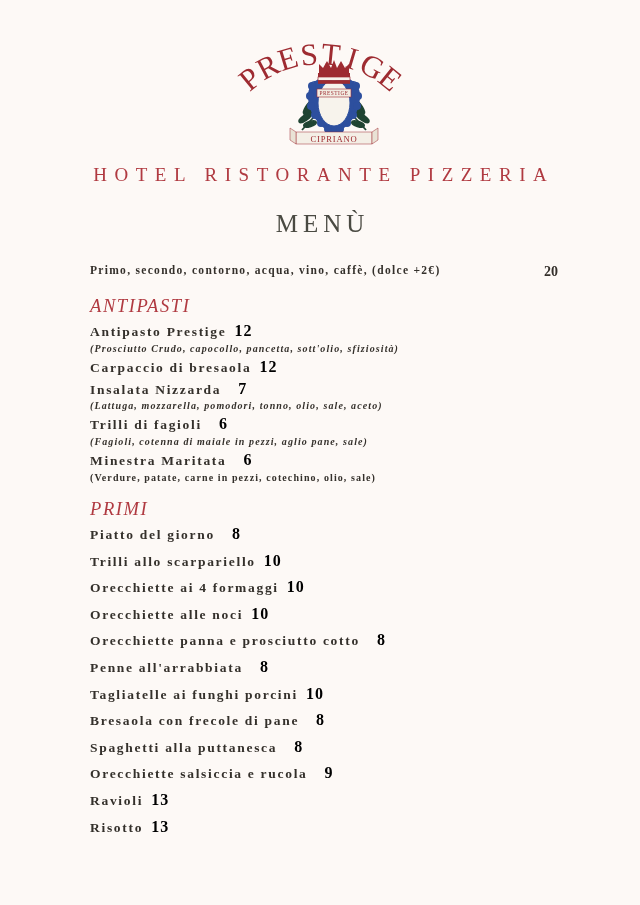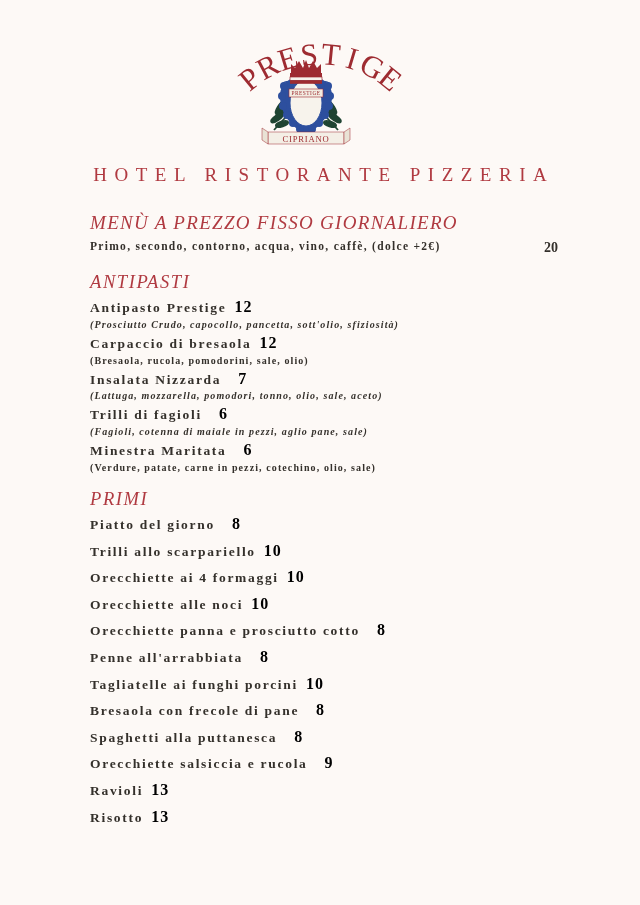--- a/index.html
+++ b/index.html
@@ -47,21 +47,21 @@
     letter-spacing: 0;
   }
   .arc-letter span {
     position: absolute;
     transform: translate(-50%, -100%);
     display: block;
     white-space: pre;
   }
   .crest {
     position: absolute;
-    left: 260px;
+    left: 288px;
     top: 56px;
     width: 92px;
     height: 92px;
   }
 
   
   .hotel-line {
     text-align: center;
     color: #b03a41;
     font-size: 19px;
@@ -258,45 +258,44 @@
 
         <path d="M8 76 L84 76 L84 88 L8 88 Z" fill="#f4efe6" stroke="#9e2b31" stroke-width="0.5"></path>
         <path d="M8 76 L2 72 L2 84 L8 88 Z" fill="#e9e2d5" stroke="#9e2b31" stroke-width="0.5"></path>
         <path d="M84 76 L90 72 L90 84 L84 88 Z" fill="#e9e2d5" stroke="#9e2b31" stroke-width="0.5"></path>
         <text x="46" y="85.5" font-family="Liberation Serif, serif" font-size="8.6" fill="#9e2b31" text-anchor="middle" letter-spacing="0.8">CIPRIANO</text>
       </svg>
     </div>
   </div>
 
   <div class="hotel-line">HOTEL RISTORANTE PIZZERIA</div>
+  <div class="menu-word">MENÙ</div>
 
   <div class="content" id="sections">
       <div class="section">
-        <div class="section-title fixed-title">MENÙ A PREZZO FISSO GIORNALIERO</div>
         <div class="fixed-line">
           <div class="fixed-desc">Primo, secondo, contorno, acqua, vino, caffè, (dolce +2€)</div>
           <div class="fixed-price">20</div>
         </div>
       </div>
       <div class="section">
         <div class="section-title">ANTIPASTI</div>
         <div>
           <div class="item">
             <div class="row">
               <span class="row-name">Antipasto Prestige</span>
               <span class="row-price">12</span>
             </div>
             <div class="row-desc italic">(Prosciutto Crudo, capocollo, pancetta, sott'olio, sfiziosità)</div>
           </div>
           <div class="item">
             <div class="row">
               <span class="row-name">Carpaccio di bresaola</span>
               <span class="row-price">12</span>
             </div>
-            <div class="row-desc">(Bresaola, rucola, pomodorini, sale, olio)</div>
           </div>
           <div class="item">
             <div class="row">
               <span class="row-name">Insalata Nizzarda</span>
               <span class="row-price">7</span>
             </div>
             <div class="row-desc italic">(Lattuga, mozzarella, pomodori, tonno, olio, sale, aceto)</div>
           </div>
           <div class="item">
             <div class="row">

